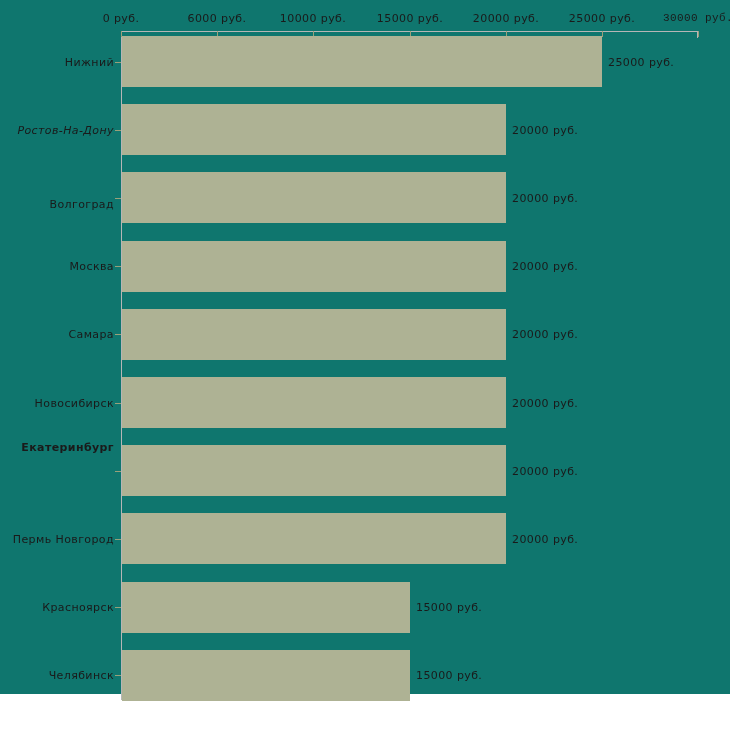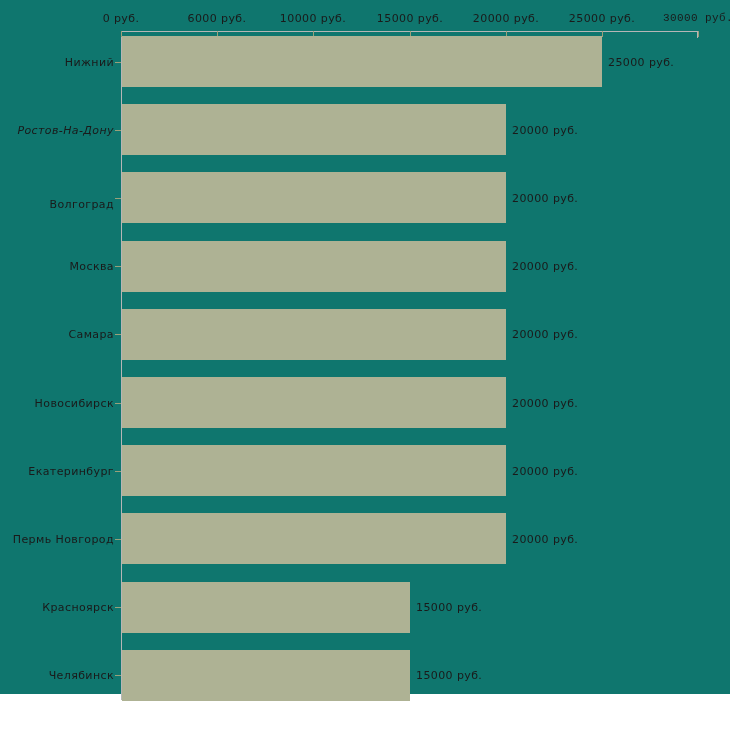--- a/index.html
+++ b/index.html
@@ -140,21 +140,21 @@
       <div class="y-tick-label" style="top: 130px; font-style: italic;">Ростов-На-Дону</div>
       <div class="y-tick" style="top: 198px;"></div>
       <div class="y-tick-label" style="top: 204px; text-align: center;">Волгоград</div>
       <div class="y-tick" style="top: 266px;"></div>
       <div class="y-tick-label" style="top: 266px;">Москва</div>
       <div class="y-tick" style="top: 334px;"></div>
       <div class="y-tick-label" style="top: 334px;">Самара</div>
       <div class="y-tick" style="top: 403px;"></div>
       <div class="y-tick-label" style="top: 403px;">Новосибирск</div>
       <div class="y-tick" style="top: 471px;"></div>
-      <div class="y-tick-label" style="top: 471px;">Екатеринбург</div>
+      <div class="y-tick-label" style="top: 447px; font-weight: bold;">Екатеринбург</div>
       <div class="y-tick" style="top: 539px;"></div>
       <div class="y-tick-label" style="top: 539px;">Пермь Новгород</div>
       <div class="y-tick" style="top: 607px;"></div>
       <div class="y-tick-label" style="top: 607px; margin-left: 44px;">Красноярск</div>
       <div class="y-tick" style="top: 675px;"></div>
       <div class="y-tick-label" style="top: 675px;">Челябинск</div>
     </div>
 
   <div id="bars">
       <div class="bar" style="top: 36px; width: 480px; height: 51px; background: rgb(174, 178, 148);"></div>

